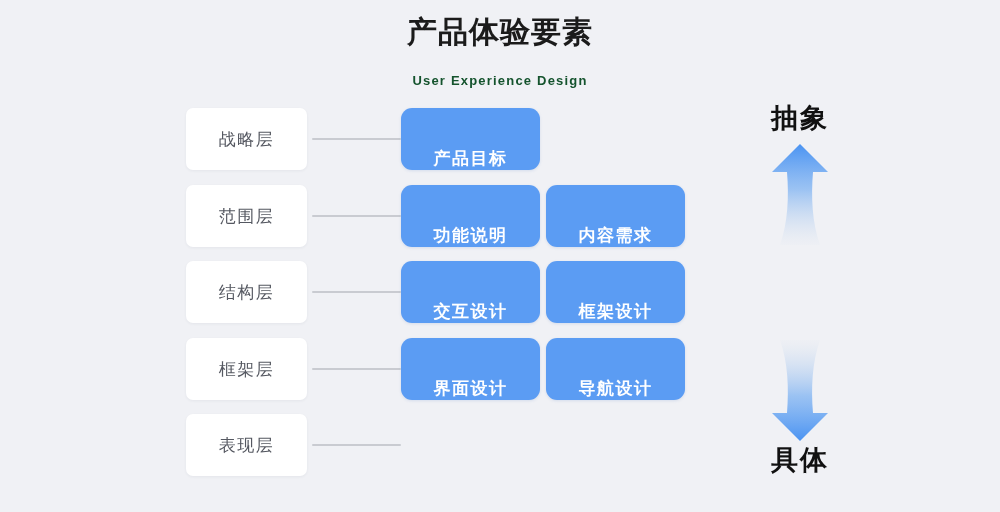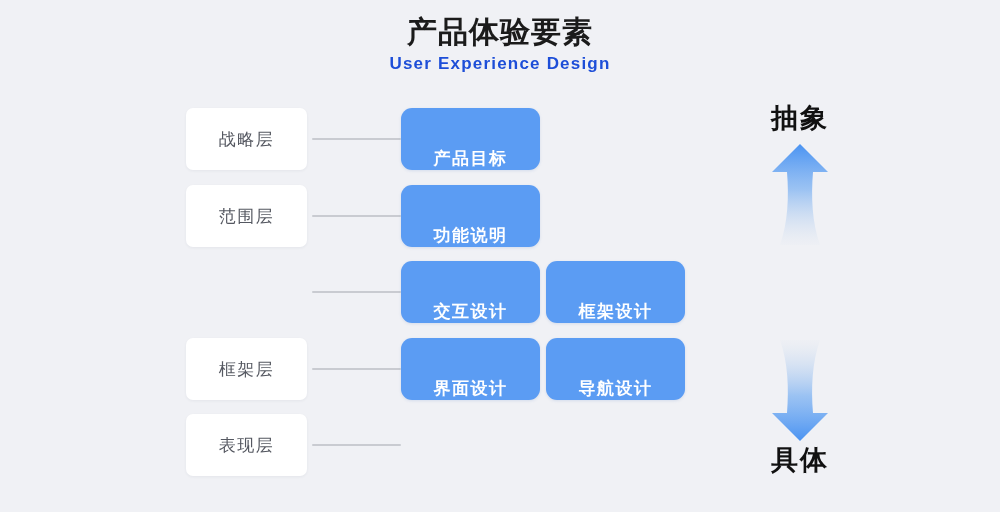--- a/index.html
+++ b/index.html
@@ -24,26 +24,26 @@
     text-align: center;
   }
   #title {
     font-size: 30px;
     font-weight: bold;
     color: #1b1b1b;
     letter-spacing: 1px;
     line-height: 36px;
   }
   #subtitle {
-    font-size: 17px;
-    font-weight: bold;
-    color: #1d4ed8;
+    font-size: 13px;
+    font-weight: bold;
+    color: #14532d;
     letter-spacing: 1.2px;
     line-height: 24px;
-    margin-top: 2px;
+    margin-top: 19px;
   }
 
   
   #diagram {
     position: absolute;
     left: 0;
     top: 0;
     width: 1000px;
     height: 512px;
   }
@@ -156,23 +156,29 @@
   </div>
 
   <div class="layer-row" style="top:185px">
     <div class="layer-label">
       <span>范围层</span>
     </div>
     <div class="connector"></div>
     <div class="blue-box col-a">
       <span>功能说明</span>
     </div>
+    <div class="blue-box col-b">
+      <span>内容需求</span>
+    </div>
   </div>
 
   <div class="layer-row" style="top:261px">
+    <div class="layer-label">
+      <span>结构层</span>
+    </div>
     <div class="connector"></div>
     <div class="blue-box col-a">
       <span>交互设计</span>
     </div>
     <div class="blue-box col-b">
       <span>框架设计</span>
     </div>
   </div>
 
   <div class="layer-row" style="top:338px">

